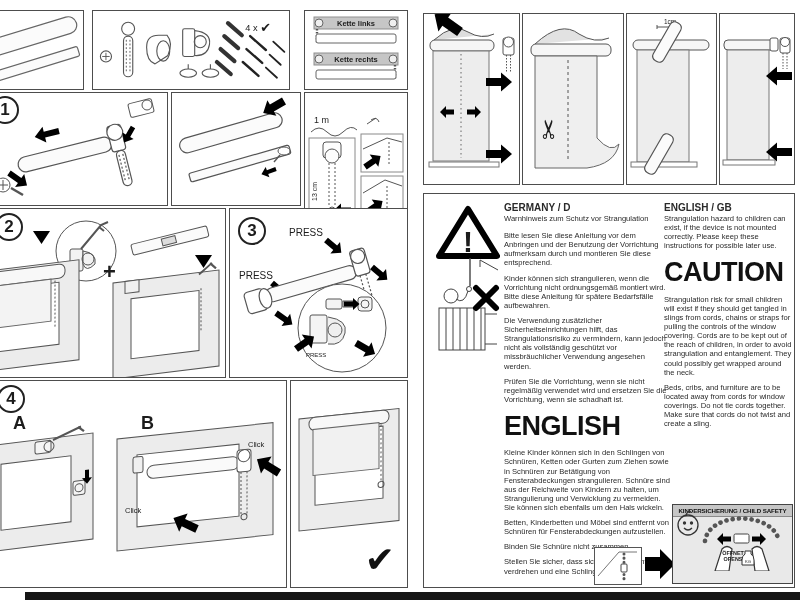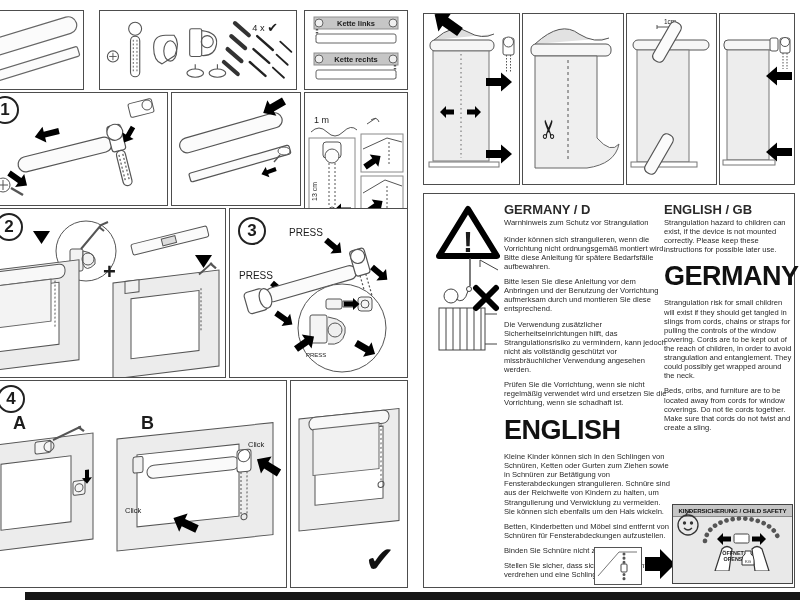--- a/index.html
+++ b/index.html
@@ -3,21 +3,21 @@
 <meta charset="utf-8">
 <style>
 *{margin:0;padding:0;box-sizing:border-box}
 html,body{width:800px;height:600px}
 body{background:#fff;font-family:"Liberation Sans","DejaVu Sans",sans-serif;position:relative;overflow:hidden;color:#1c1c1c}
 .panel{position:absolute;background:#fff;border:1px solid #4d4d4d}
 .panel svg{position:absolute;left:0;top:0;width:100%;height:100%}
 svg text{font-family:"Liberation Sans","DejaVu Sans",sans-serif;fill:#1c1c1c}
 .num{position:absolute;width:28px;height:28px;border:2px solid #222;border-radius:50%;background:#fff;display:flex;align-items:center;justify-content:center;font-size:17px;font-weight:bold;z-index:3}
 .wcol{position:absolute;font-size:7.6px;line-height:1.2;color:#2a2a2a}
-.wcol .country{font-weight:bold;font-size:13px}
+.wcol .country{font-weight:bold;font-size:10px}
 .wcol .subtitle{margin-bottom:8px}
 .wcol p{margin:0 0 6px}
 .bigtitle{font-size:27px;font-weight:bold;letter-spacing:-.5px;color:#111;margin:3px 0 6px}
 .cs-box{position:absolute;border:1px solid #444;background:#e9e9e9;overflow:hidden}
 .cs-head{background:#c6c6c6;border-bottom:1px solid #8a8a8a;font-size:6.2px;font-weight:bold;letter-spacing:-.1px;text-align:center;padding:2px 0;color:#111;white-space:nowrap}
 .check-big{position:absolute;font-size:36px;font-weight:bold;color:#111}
 .bottom-bar{position:absolute;background:#161616}
 .box{position:absolute;border:1px solid #555;background:#fff}
 </style>
 </head>
@@ -25,21 +25,21 @@
 
 <div class="panel" style="left:-36px;top:10px;width:120px;height:80px">
   <svg viewBox="0 0 118 78">
     <g fill="#fbfbfb" stroke="#666" stroke-width="1.2">
       <rect x="-8" y="22" width="122" height="17" rx="8.5" transform="rotate(-17 50 30)"></rect>
       <rect x="0" y="52" width="116" height="10" rx="2" transform="rotate(-17 58 57)"></rect>
     </g>
   </svg>
 </div>
 
-<div class="panel" style="left:99px;top:10px;width:198px;height:80px">
+<div class="panel" style="left:92px;top:10px;width:198px;height:80px">
   <svg viewBox="0 0 212 78">
     <g fill="none" stroke="#555" stroke-width="1.2">
       <circle cx="14" cy="46" r="6"></circle>
       <path d="M10,46h8M14,42v8" stroke-width="1"></path>
       <circle cx="38" cy="16" r="7"></circle>
       <rect x="33" y="24" width="10" height="44" rx="5"></rect>
       <path d="M36,28v36M40,28v36" stroke-width="1" stroke-dasharray="2 2"></path>
       <path d="M58,36 q0,-13 13,-13 h9 q7,8 1,22 l-14,9 q-9,-3 -9,-18z"></path>
       <ellipse cx="76" cy="40" rx="7" ry="11"></ellipse>
       <rect x="97" y="16" width="13" height="30" rx="2"></rect>
@@ -351,35 +351,35 @@
       <path d="M49,110 h12 M49,140 h12"></path>
     </g>
     <g stroke="#000" stroke-width="6" stroke-linecap="round">
       <path d="M40,84 l20,20 M60,84 l-20,20"></path>
     </g>
   </svg>
 
   <div class="wcol" style="left:80px;top:8px;width:166px">
     <div class="country">GERMANY / D</div>
     <div class="subtitle">Warnhinweis zum Schutz vor Strangulation</div>
+    <p>Bitte lesen Sie diese Anleitung vor dem Anbringen und der Benutzung der Vorrichtung aufmerksam durch und montieren Sie diese entsprechend.</p>
     <p>Kinder können sich strangulieren, wenn die Vorrichtung nicht ordnungsgemäß montiert wird. Bitte diese Anleitung für spätere Bedarfsfälle aufbewahren.</p>
-    <p>Bitte lesen Sie diese Anleitung vor dem Anbringen und der Benutzung der Vorrichtung aufmerksam durch und montieren Sie diese entsprechend.</p>
     <p>Die Verwendung zusätzlicher Sicherheitseinrichtungen hilft, das Strangulationsrisiko zu vermindern, kann jedoch nicht als vollständig geschützt vor missbräuchlicher Verwendung angesehen werden.</p>
     <p>Prüfen Sie die Vorrichtung, wenn sie nicht regelmäßig verwendet wird und ersetzen Sie die Vorrichtung, wenn sie schadhaft ist.</p>
     <div class="bigtitle">ENGLISH</div>
     <p>Kleine Kinder können sich in den Schlingen von Schnüren, Ketten oder Gurten zum Ziehen sowie in Schnüren zur Betätigung von Fensterabdeckungen strangulieren. Schnüre sind aus der Reichweite von Kindern zu halten, um Strangulierung und Verwicklung zu vermeiden. Sie können sich ebenfalls um den Hals wickeln.</p>
     <p>Betten, Kinderbetten und Möbel sind entfernt von Schnüren für Fensterabdeckungen aufzustellen.</p>
     <p>Binden Sie Schnüre nicht zusammen.</p>
     <p>Stellen Sie sicher, dass sich Schnüre nicht verdrehen und eine Schlinge bilden.</p>
   </div>
 
   <div class="wcol" style="left:240px;top:8px;width:128px">
     <div class="country">ENGLISH / GB</div>
     <p>Strangulation hazard to children can exist, if the device is not mounted correctly. Please keep these instructions for possible later use.</p>
-    <div class="bigtitle">GERMANY</div>
+    <div class="bigtitle">CAUTION</div>
     <p>Strangulation risk for small children will exist if they should get tangled in slings from cords, chains or straps for pulling the controls of the window covering. Cords are to be kept out of the reach of children, in order to avoid strangulation and entanglement. They could possibly get wrapped around the neck.</p>
     <p>Beds, cribs, and furniture are to be located away from cords for window coverings. Do not tie cords together. Make sure that cords do not twist and create a sling.</p>
   </div>
 
   <div class="box" style="left:170px;top:353px;width:48px;height:38px">
     <svg viewBox="0 0 46 36" style="position:absolute;inset:0;width:100%;height:100%">
       <path d="M3,28 L24,4 h18" stroke="#777" fill="none"></path>
       <path d="M29,6 v26" stroke="#555" stroke-width="3" stroke-dasharray="0.1 4" stroke-linecap="round" fill="none"></path>
       <rect x="26" y="16" width="6" height="8" rx="1" fill="#fff" stroke="#444"></rect>
     </svg>

